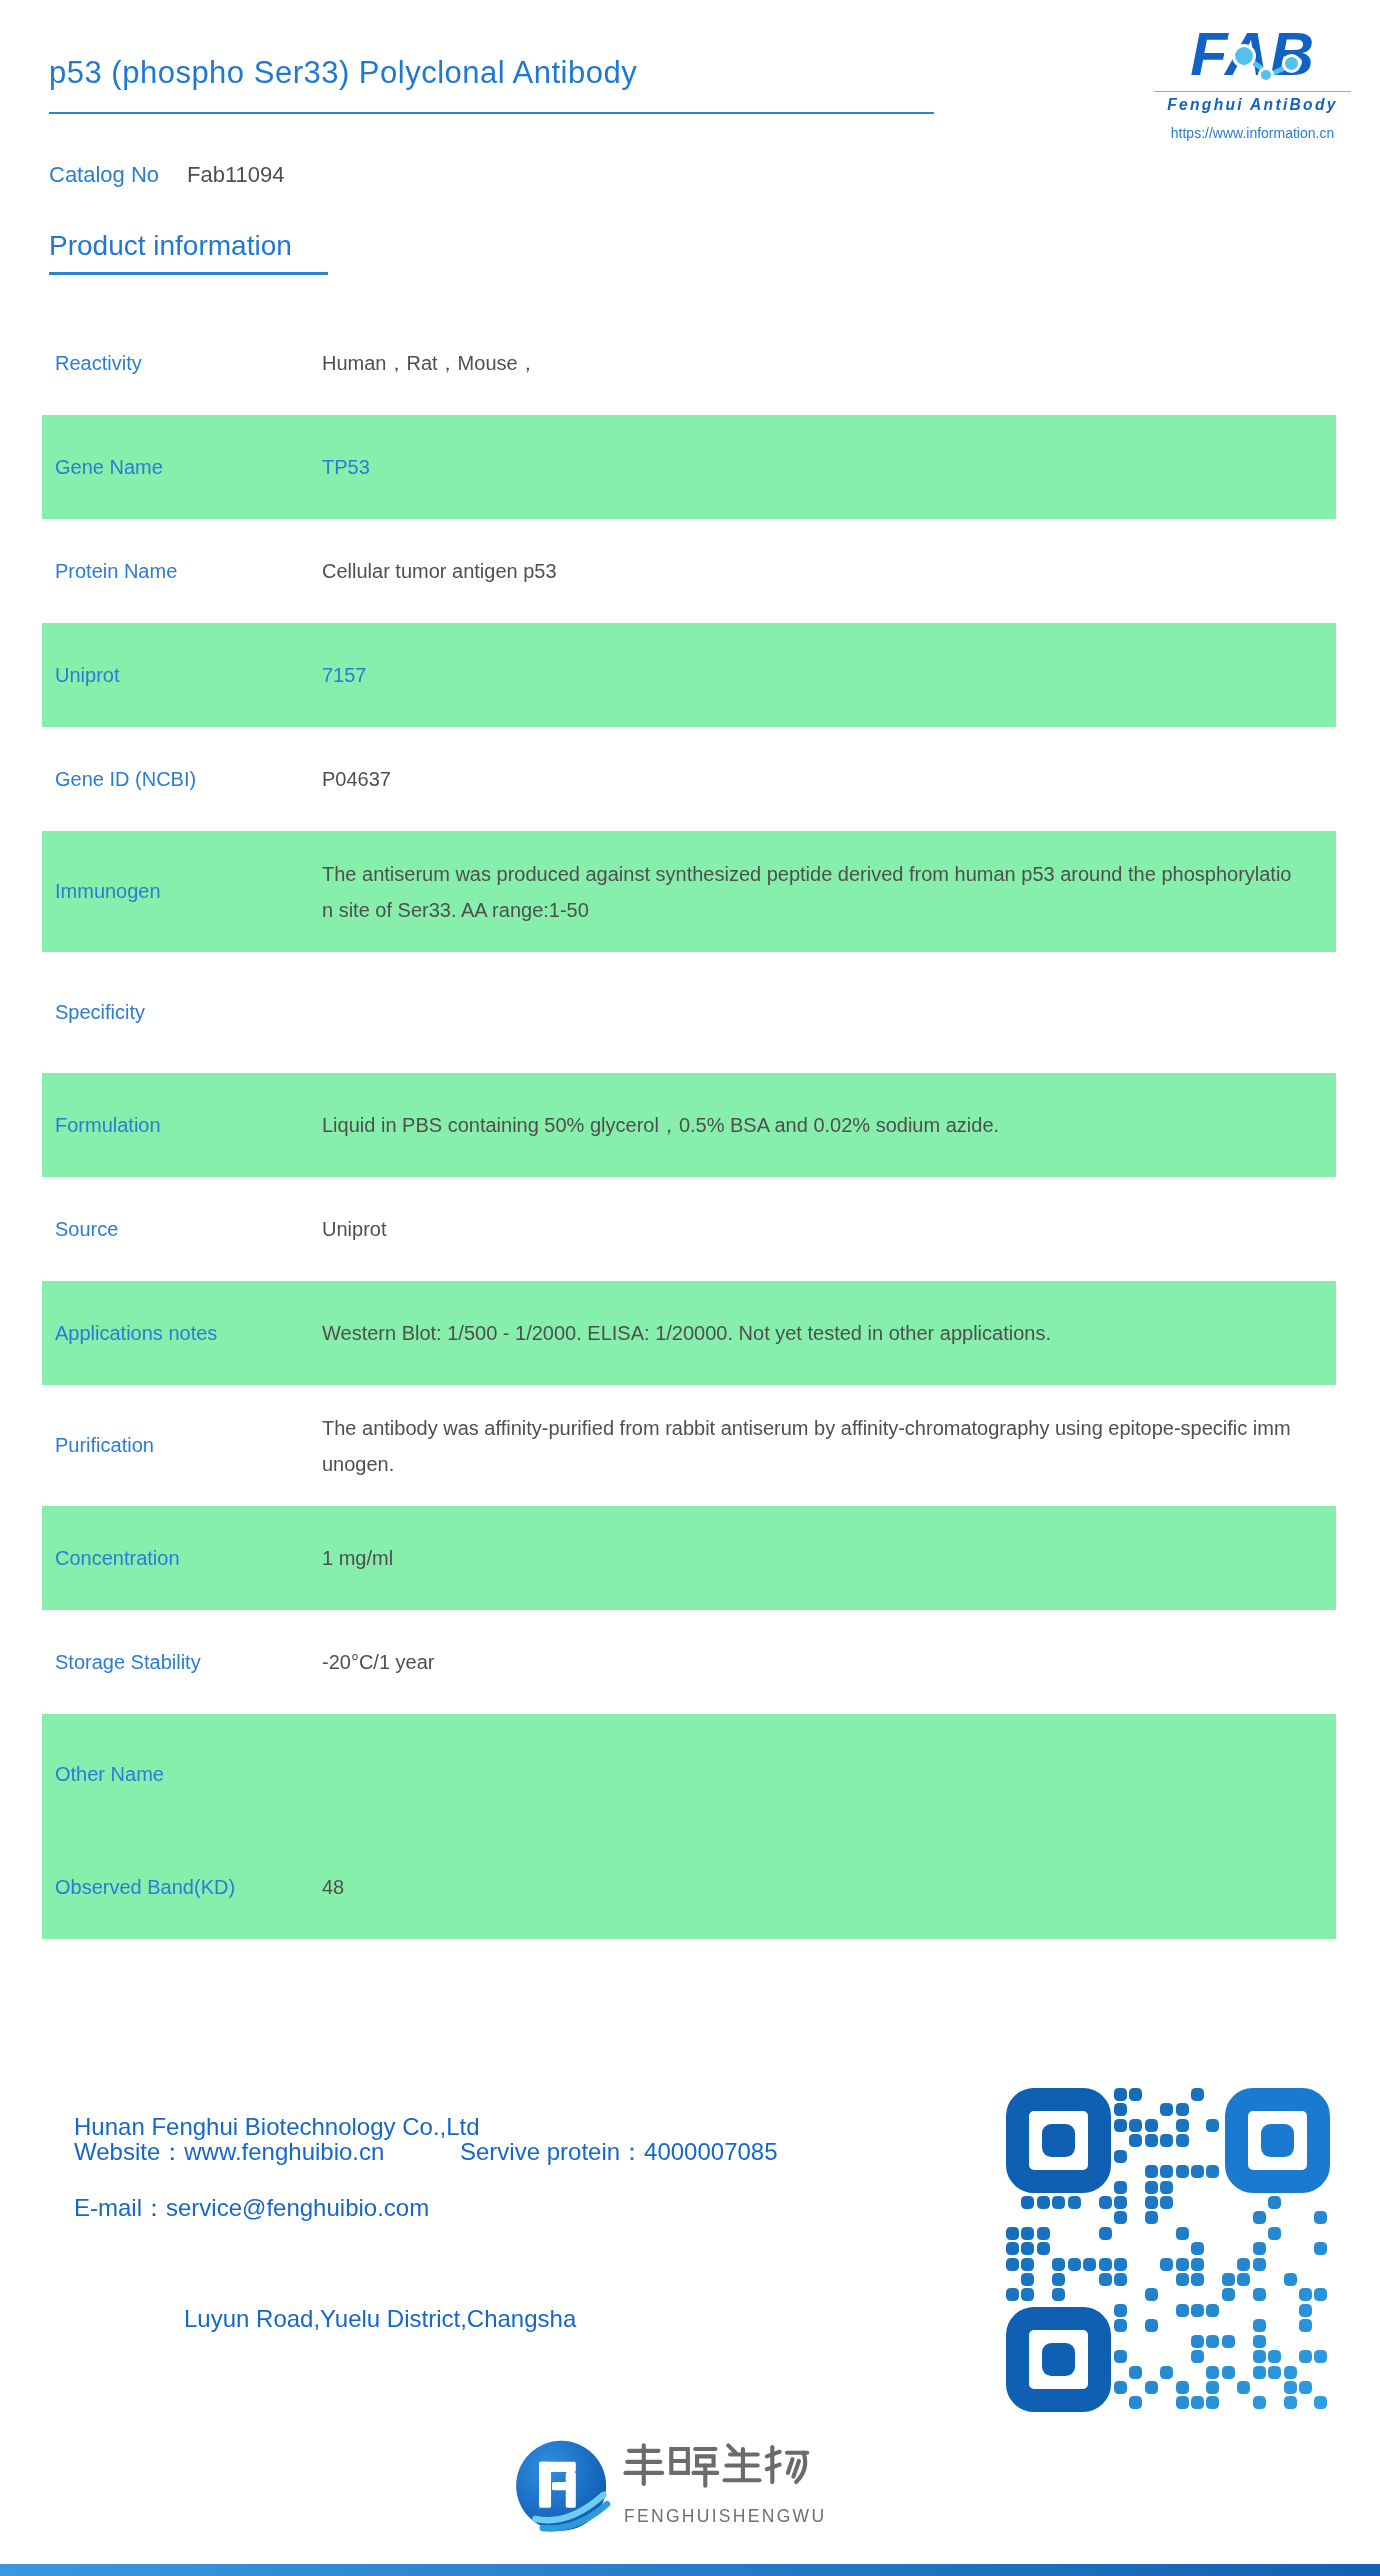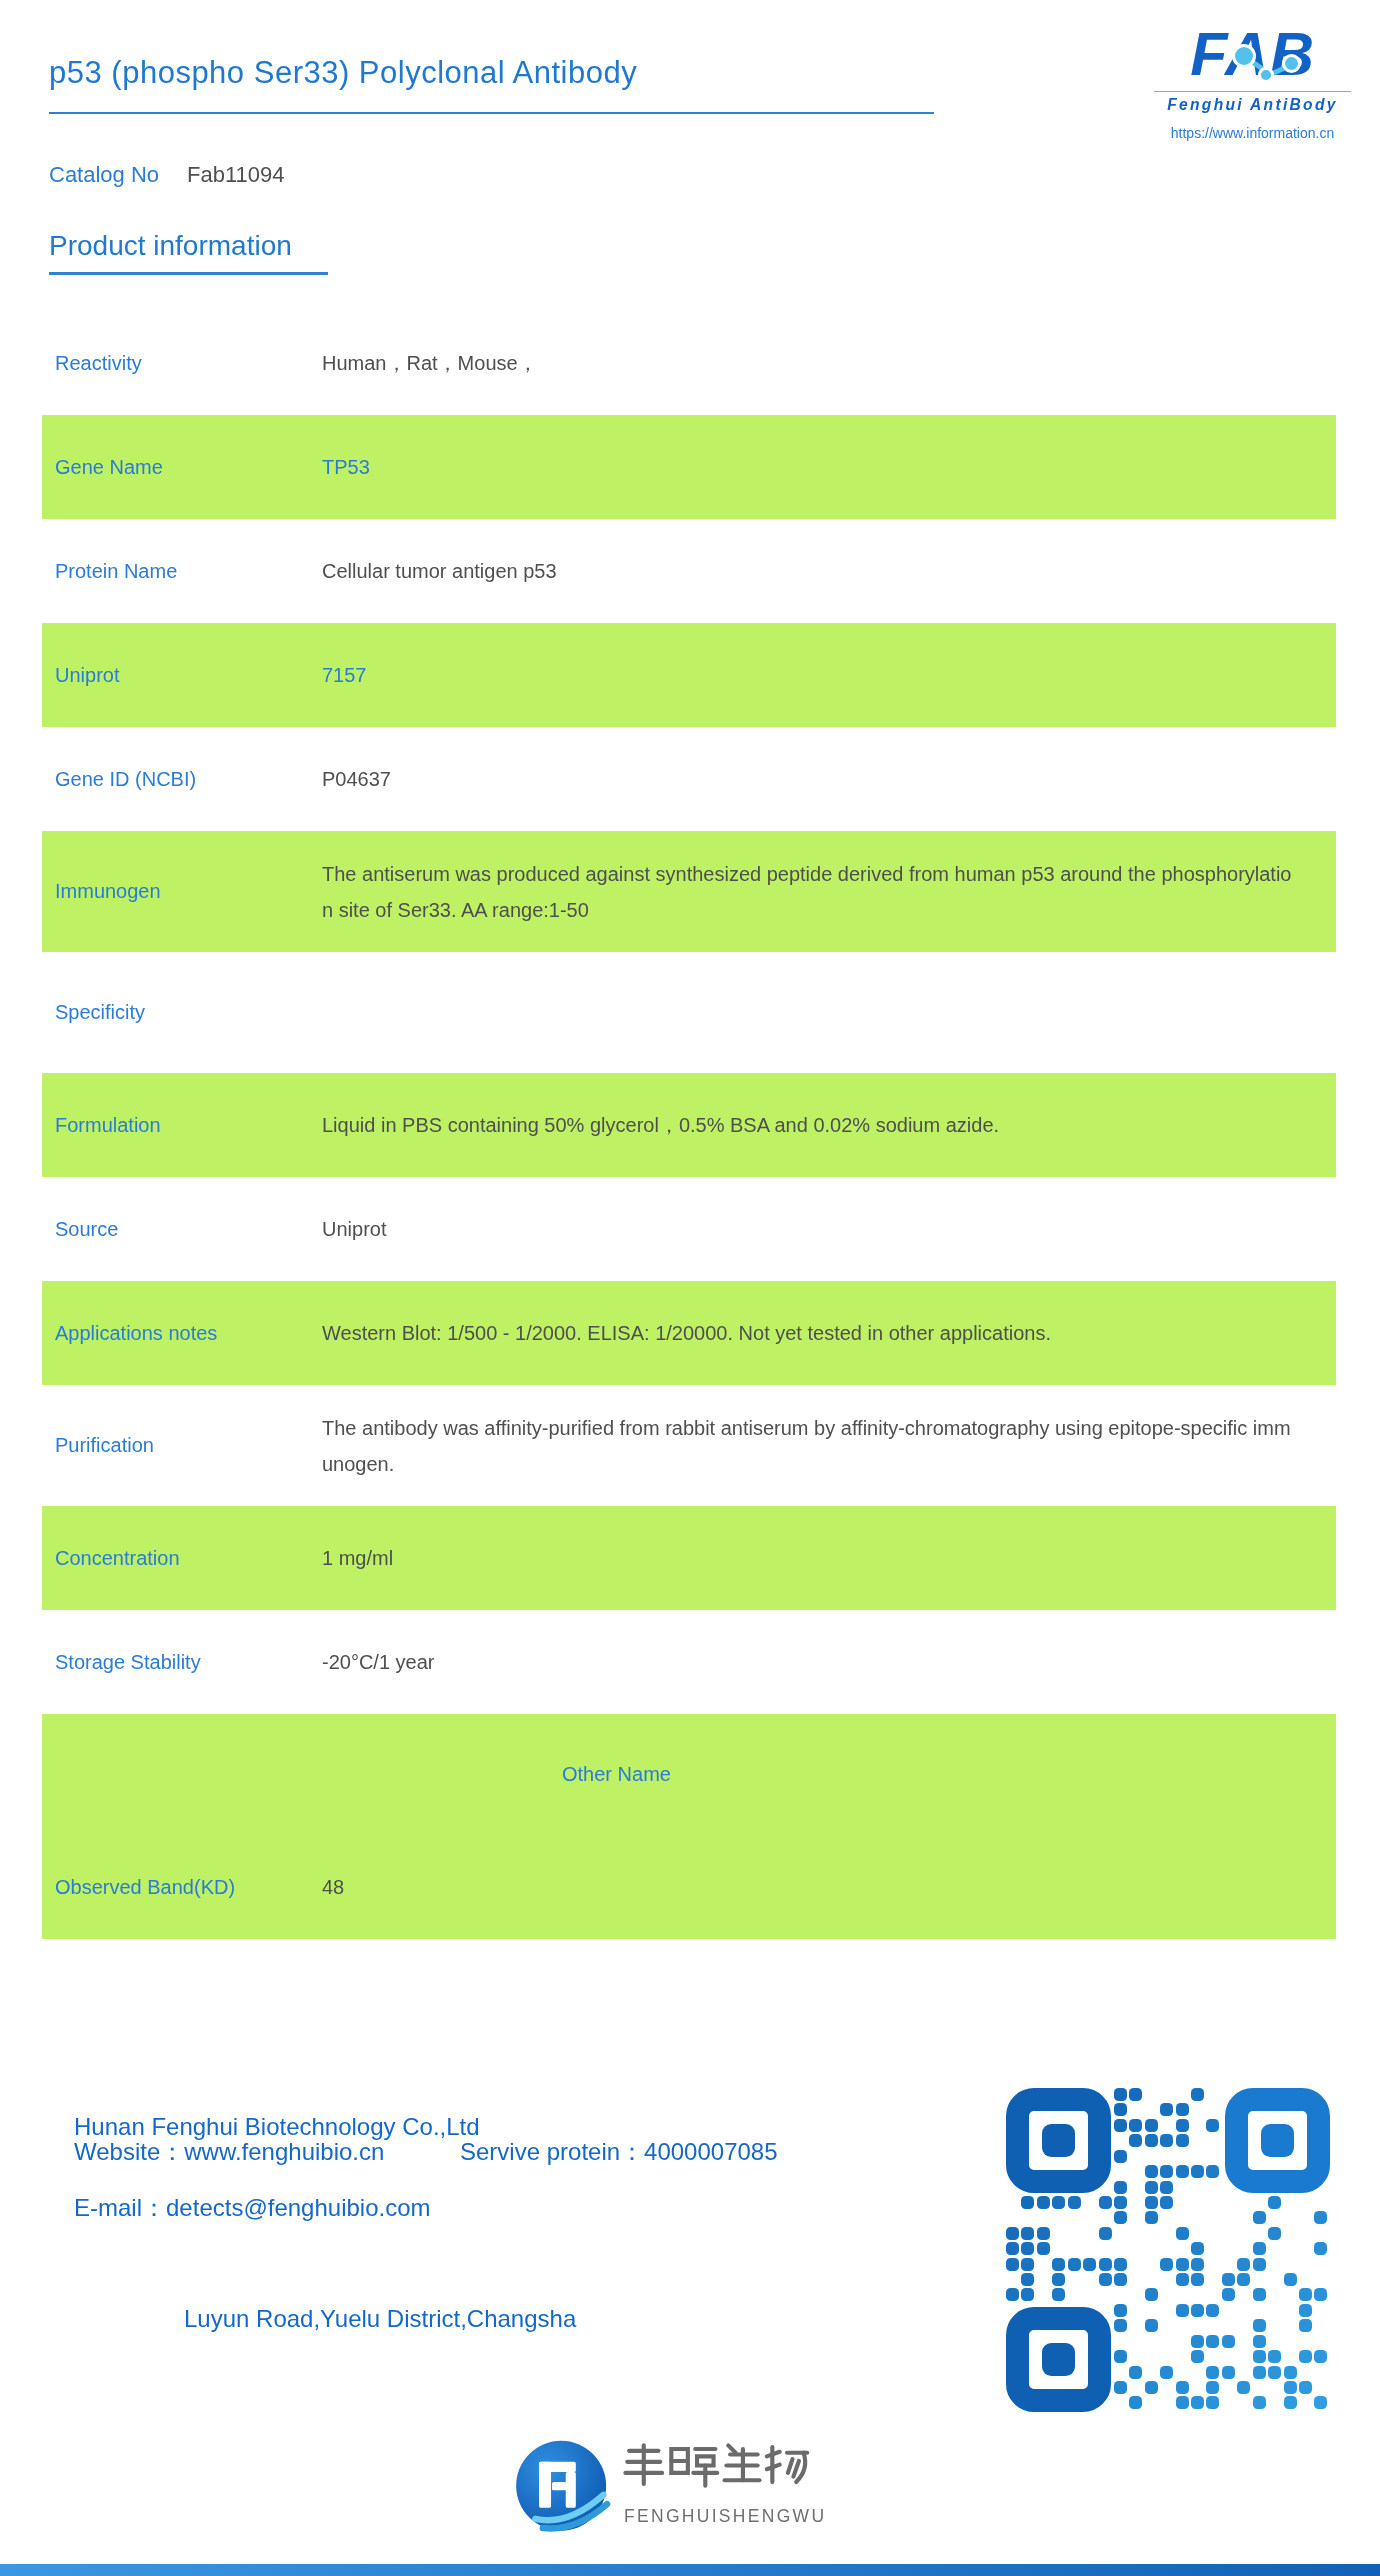--- a/index.html
+++ b/index.html
@@ -24,21 +24,21 @@
   .catalog-label{position:absolute;left:49px;top:162px;font-size:22px;color:#2a7cd5;}
   .catalog-value{position:absolute;left:187px;top:162px;font-size:22px;color:#4f4f4f;}
 
   
   .section-title{position:absolute;left:49px;top:230px;font-size:28px;color:#1f78d1;}
   .section-rule{position:absolute;left:49px;top:272px;width:279px;height:2.8px;background:#2e82d6;}
 
   
   .info-table{position:absolute;left:42px;top:311px;width:1294px;}
   .row{display:flex;align-items:center;min-height:104px;background:#ffffff;}
-  .row.alt{background:#bef264;justify-content:center;}
+  .row.alt{background:#86efac;}
   .row.tall{min-height:121px;}
   .row .lbl{flex:0 0 267px;padding-left:13px;font-size:20px;color:#2a7cd5;}
   .row .val{flex:1;padding-right:35px;font-size:20px;color:#4f4f4f;line-height:36px;word-break:break-all;}
   .row .val.blue{color:#2a7cd5;}
 
   
   .f-line{position:absolute;font-size:24px;color:#1568c9;white-space:nowrap;}
   .f-company{left:74px;top:2081px;margin-top:32px;}
   .f-web{left:74px;top:2136px;}
   .f-hotline{left:460px;top:2136px;}
@@ -166,21 +166,21 @@
   </div>
 
   <div class="f-line f-company">Hunan Fenghui Biotechnology Co.,Ltd</div>
   <div class="f-line f-web">
     <span>Website：</span><span>www.fenghuibio.cn</span>
   </div>
   <div class="f-line f-hotline">
     <span>Servive protein：</span><span>4000007085</span>
   </div>
   <div class="f-line f-email">
-    <span>E-mail：</span><span>detects@fenghuibio.com</span>
+    <span>E-mail：</span><span>service@fenghuibio.com</span>
   </div>
   <div class="f-line f-address2">Luyun Road,Yuelu District,Changsha</div>
 
   <div class="qr">
     <div class="qr-grid" id="qr-grid">
         <div class="qr-cell" style="background: rgb(21, 106, 186); left: 108px; top: 0px; width: 12.7px; height: 12.7px;"></div>
         <div class="qr-cell" style="background: rgb(21, 107, 187); left: 123px; top: 0px; width: 12.7px; height: 12.7px;"></div>
         <div class="qr-cell" style="background: rgb(25, 114, 192); left: 185px; top: 0px; width: 12.7px; height: 12.7px;"></div>
         <div class="qr-cell" style="background: rgb(21, 107, 187); left: 108px; top: 15.4px; width: 12.7px; height: 12.7px;"></div>
         <div class="qr-cell" style="background: rgb(24, 112, 191); left: 154px; top: 15.4px; width: 12.7px; height: 12.7px;"></div>

